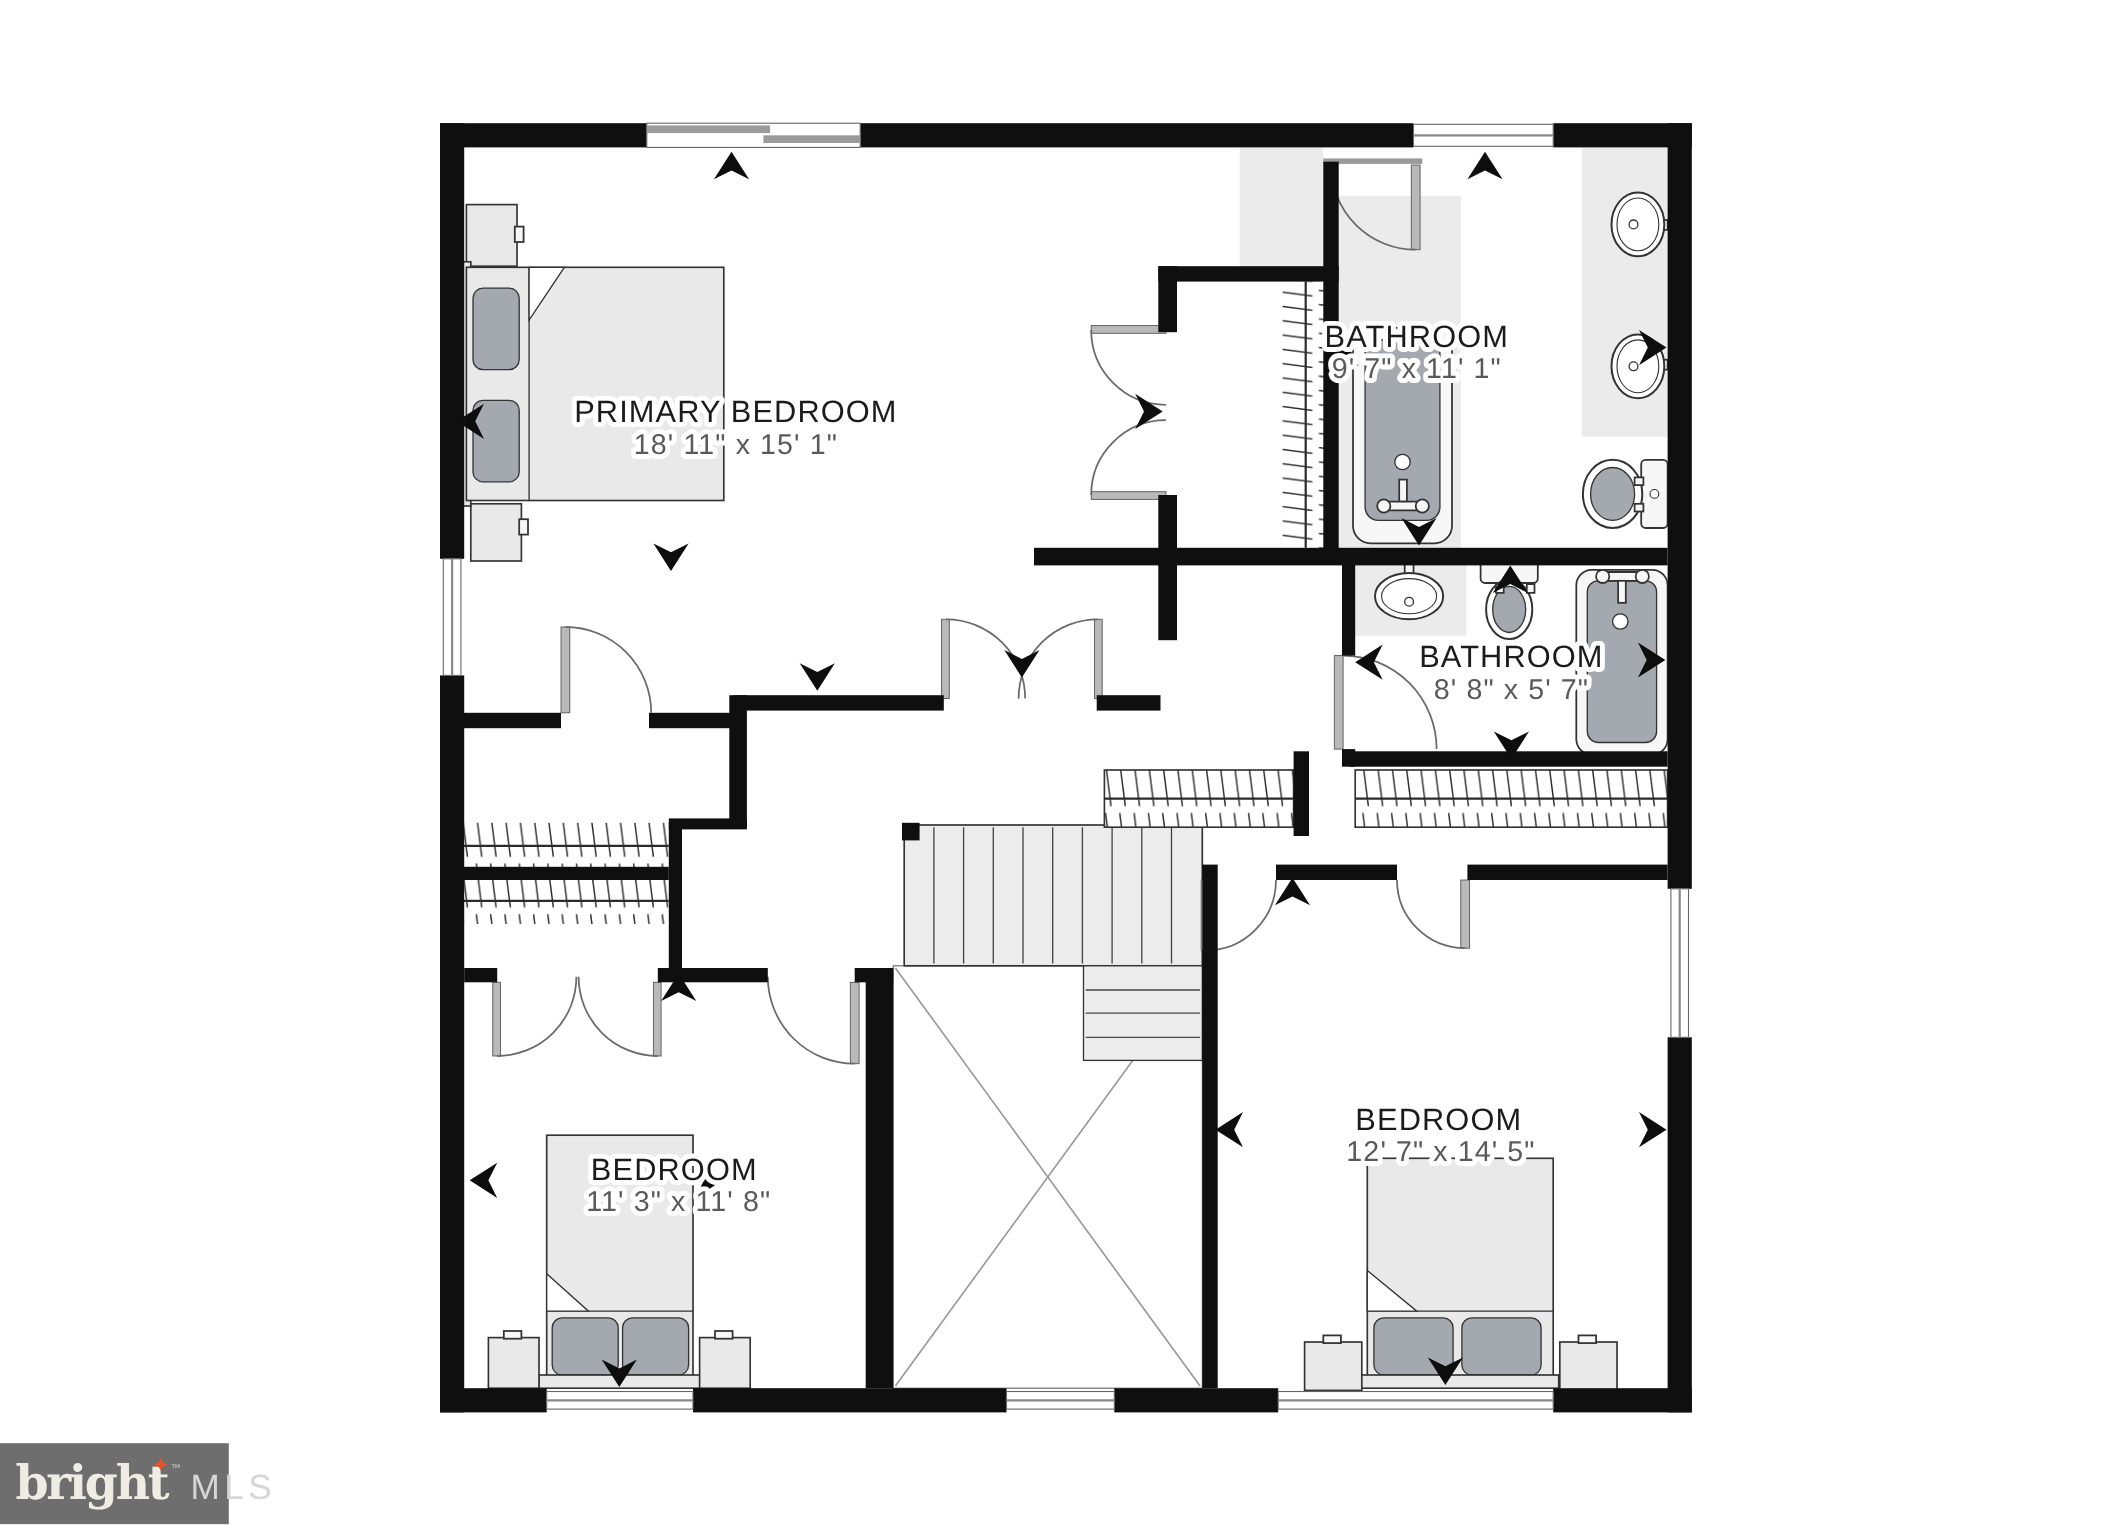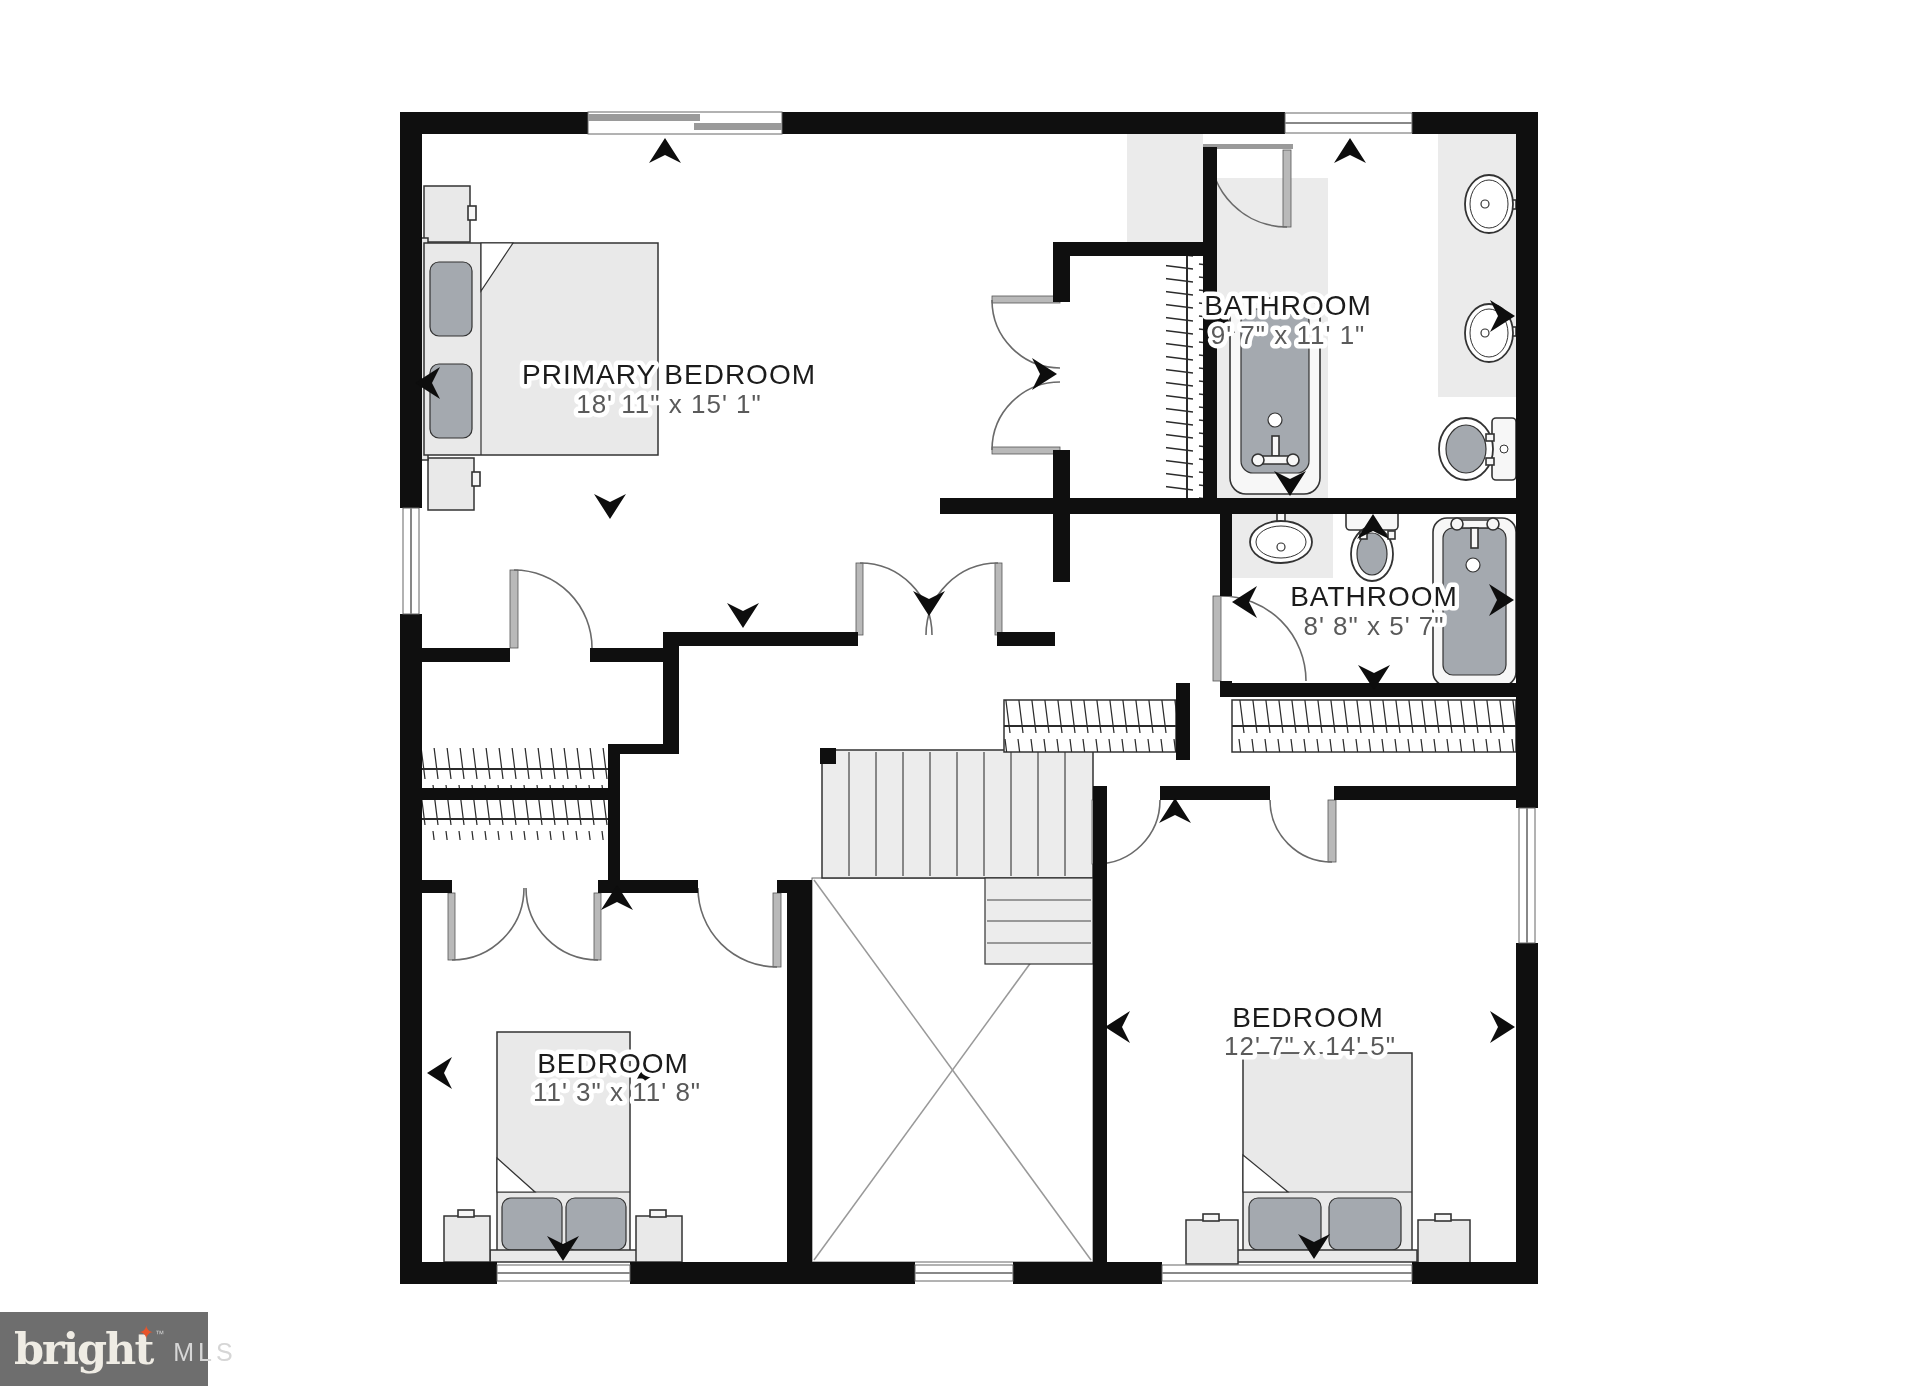--- a/index.html
+++ b/index.html
@@ -22,21 +22,21 @@
   .thinln{stroke:#2b2b2b;stroke-width:2;}
   .glass{fill:#ffffff;stroke:#666;stroke-width:1;}
   .gbar{fill:#9a9a9a;}
   
   .logo{position:absolute;left:0;top:1312px;width:208px;height:74px;background:#6e6e6e;
         display:flex;align-items:center;padding-left:14px;box-sizing:border-box;}
   .lb{font-family:"DejaVu Serif",serif;font-weight:700;font-size:43px;color:#efece4;
       letter-spacing:-2px;line-height:1;}
   .lstar{color:#e8542a;font-size:19px;margin-left:-14px;margin-top:-34px;}
   .ltm{font-size:9px;color:#cfcfcf;margin-top:-30px;margin-left:1px;}
-  .lmls{font-family:"Liberation Sans",sans-serif;font-size:25px;color:#d6d6d6;
+  .lmls{font-family:"Liberation Sans",sans-serif;font-size:32px;color:#d6d6d6;
         letter-spacing:4px;margin-left:9px;margin-top:6px;}
 </style>
 </head>
 <body>
 
 <div id="stage">
 <svg width="1923" height="1386" viewBox="0 0 1923 1386">
   <defs>
     <pattern id="tickV" width="13" height="46" patternUnits="userSpaceOnUse">
       <line x1="4" y1="3" x2="9" y2="43" stroke="#2b2b2b" stroke-width="1.3"></line>

